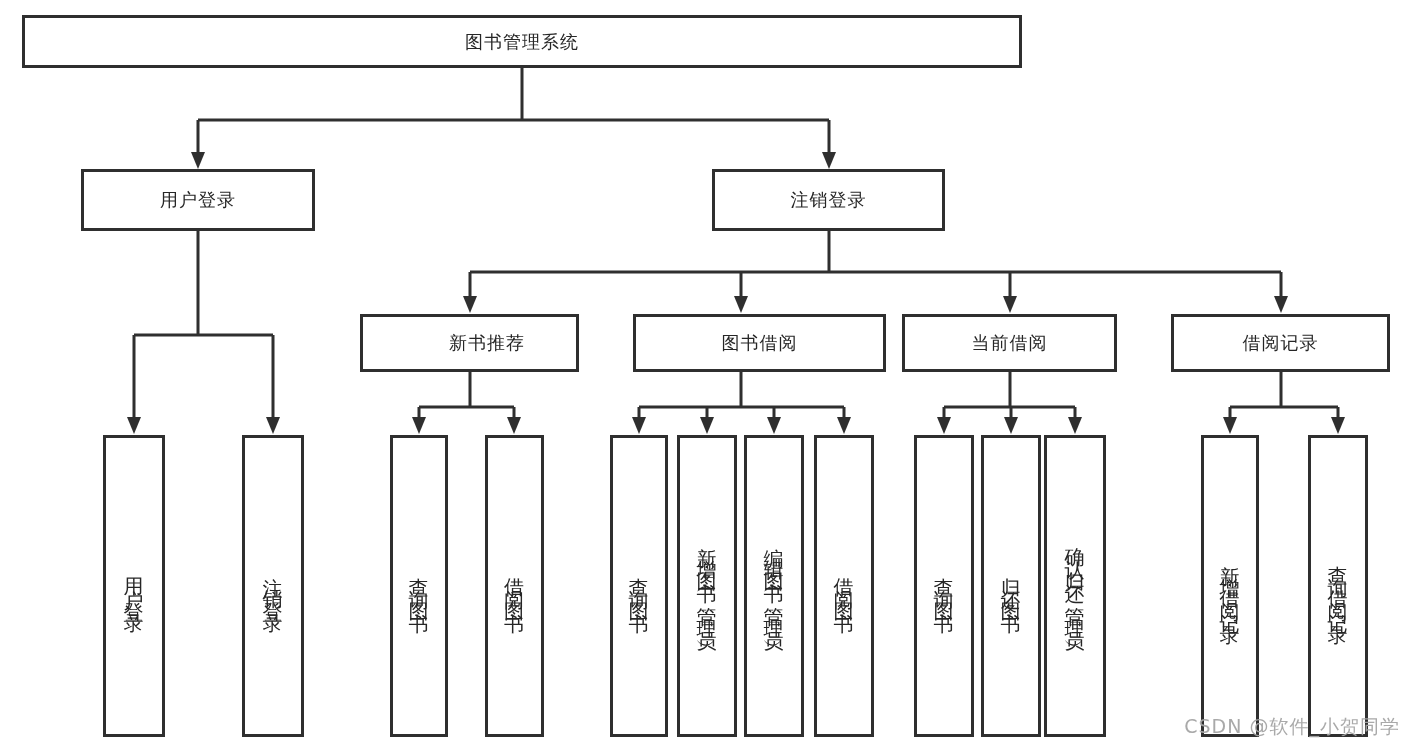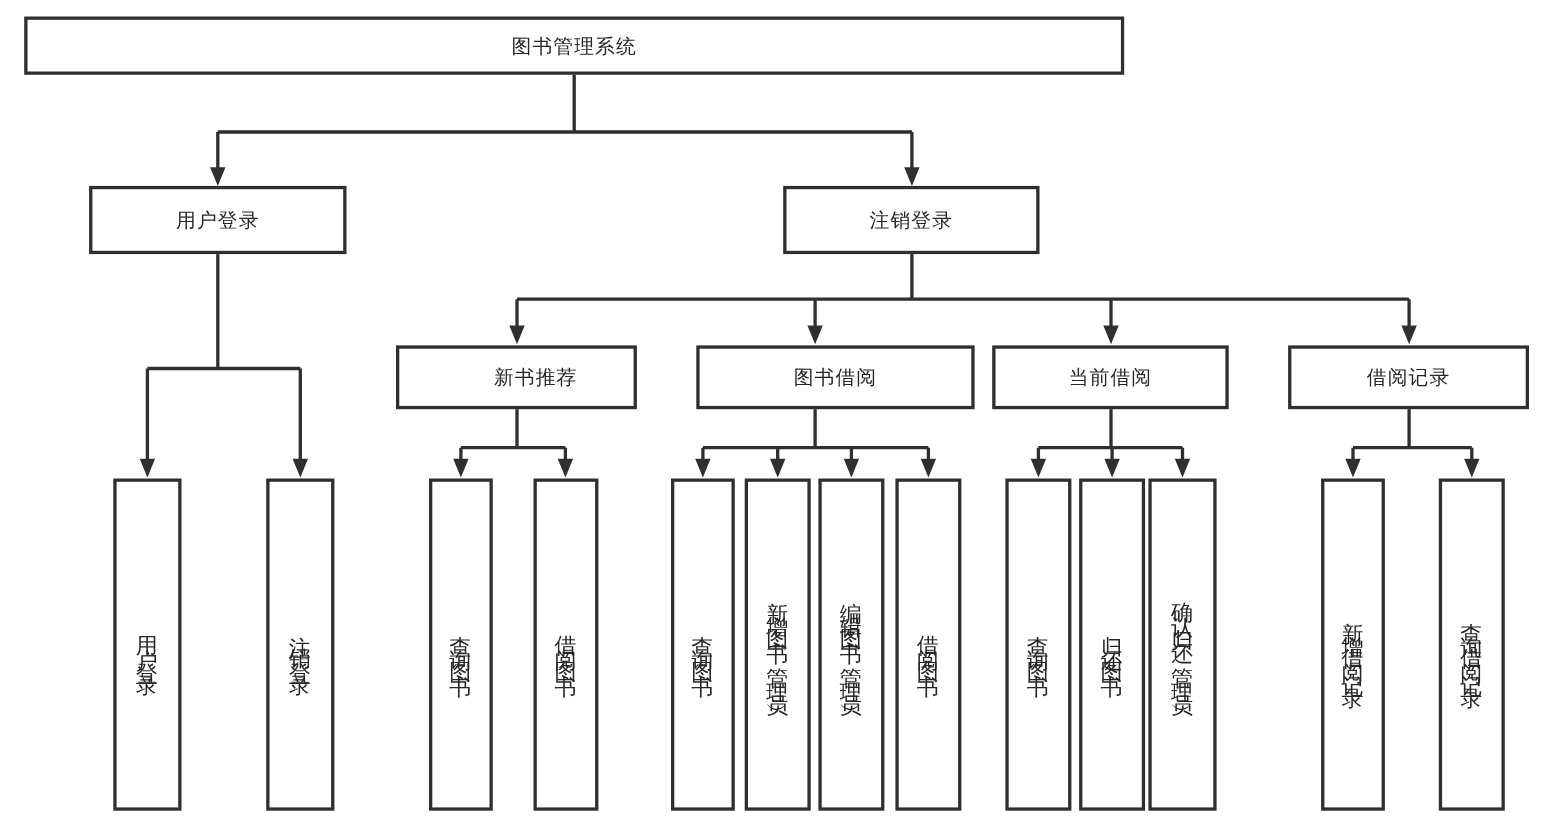--- a/index.html
+++ b/index.html
@@ -124,14 +124,15 @@
   <div class="node tall" id="t5">查询图书</div>
   <div class="node tall" id="t6">新增图书（管理员）</div>
   <div class="node tall" id="t7">编辑图书（管理员）</div>
   <div class="node tall" id="t8">借阅图书</div>
   <div class="node tall" id="t9">查询图书</div>
   <div class="node tall" id="t10">归还图书</div>
   <div class="node tall" id="t11">确认归还（管理员）</div>
   <div class="node tall" id="t12">新增借阅记录</div>
   <div class="node tall" id="t13">查询借阅记录</div>
 
+  <div class="watermark">CSDN @软件_小贺同学</div>
 
 </div>
 
 </body></html>

